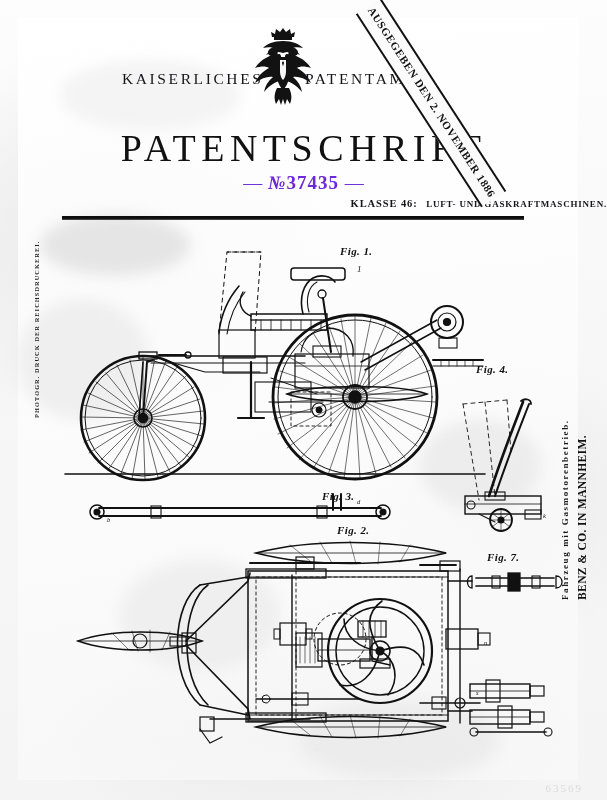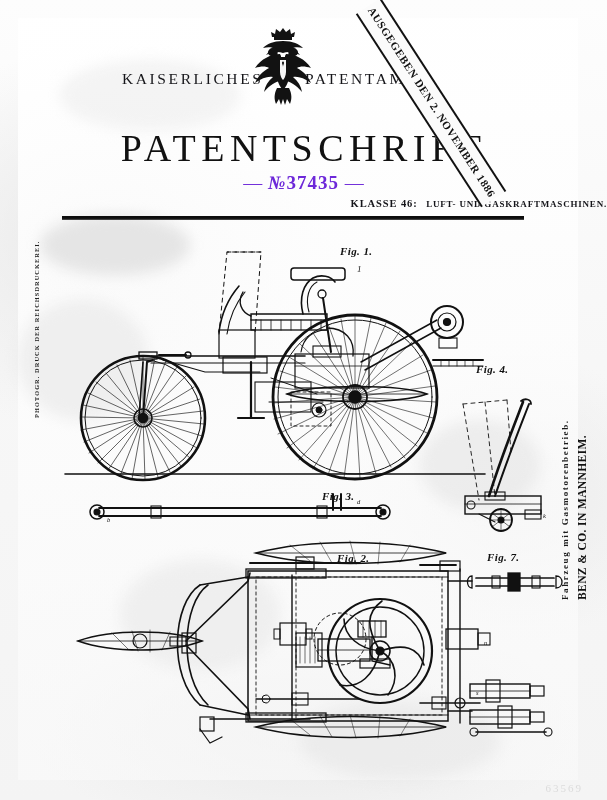--- a/index.html
+++ b/index.html
@@ -363,21 +363,21 @@
       <circle cx="298" cy="20" r="3" stroke-width="1.1" fill="#111"></circle>
       <rect x="66" y="14" width="10" height="12" stroke-width="1.1"></rect>
       <rect x="232" y="14" width="10" height="12" stroke-width="1.1"></rect>
       <line x1="248" y1="2" x2="248" y2="18" stroke-width="2"></line>
       <line x1="256" y1="2" x2="256" y2="18" stroke-width="2"></line>
     </g>
     <text x="22" y="30" font-family="Liberation Serif, serif" font-size="6.5" font-style="italic" fill="#111">b</text>
     <text x="272" y="12" font-family="Liberation Serif, serif" font-size="6.5" font-style="italic" fill="#111">d</text>
   </svg>
 
-  <div class="figlab" style="left:337px;top:524px;margin-top:28px;">Fig. 2.</div>
+  <div class="figlab" style="left:337px;top:524px;">Fig. 2.</div>
 
   <svg width="470" height="225" viewBox="0 0 470 225" style="position:absolute;left:60px;top:533px;">
     <g class="ln" stroke-width="1.1" stroke-linecap="round">
 
       <g>
         <path d="M196 20 C250 6 330 6 386 20 C330 34 250 34 196 20 Z" stroke-width="1.6"></path>
         <line x1="196" y1="20" x2="386" y2="20" stroke-width=".8"></line>
         <g stroke-width=".5">
           <line x1="230" y1="12" x2="250" y2="28"></line>
             <line x1="260" y1="9" x2="272" y2="30"></line>

